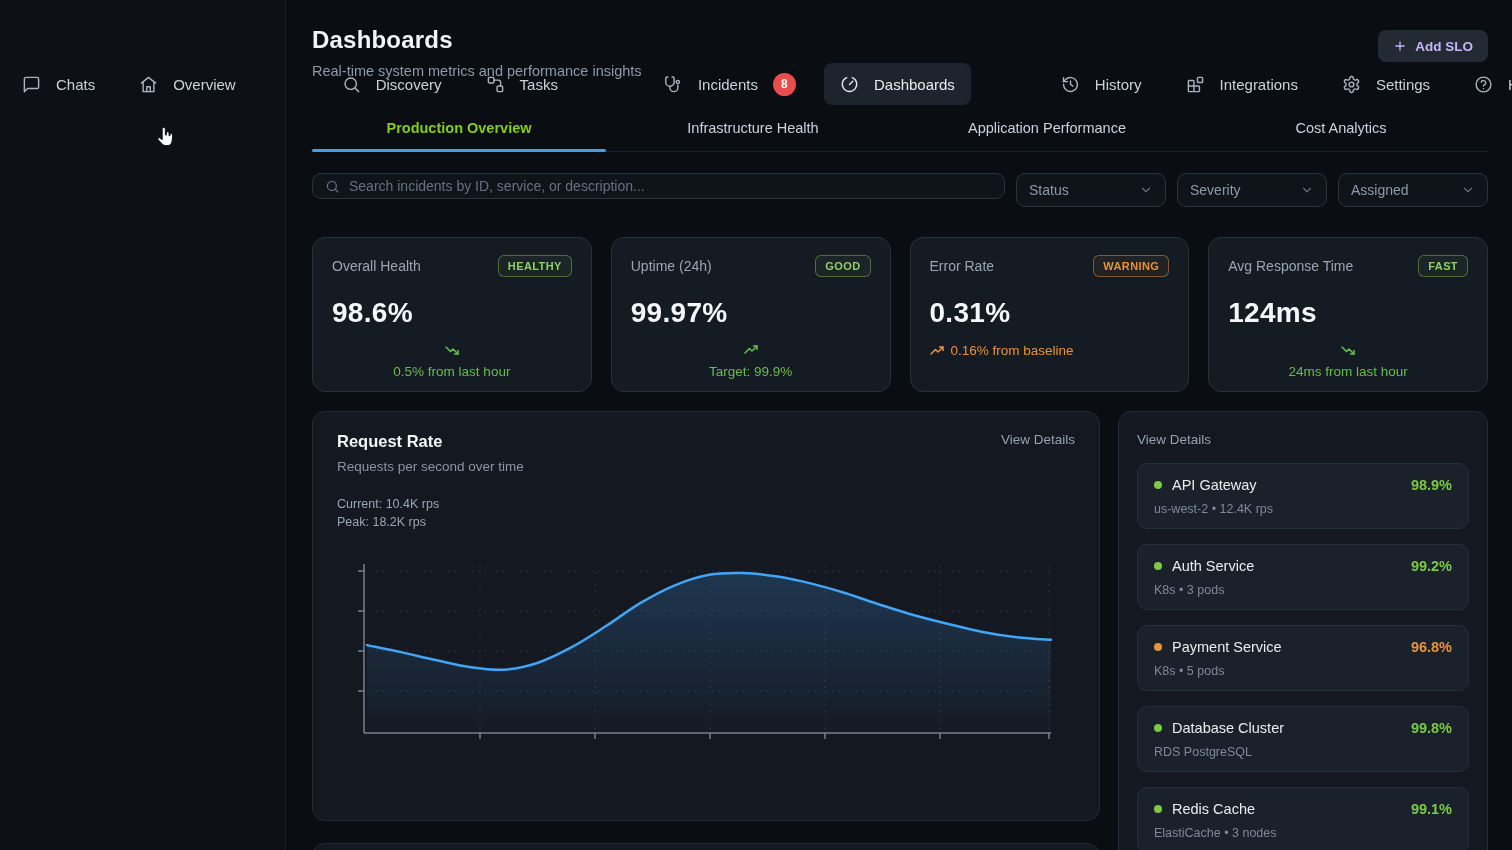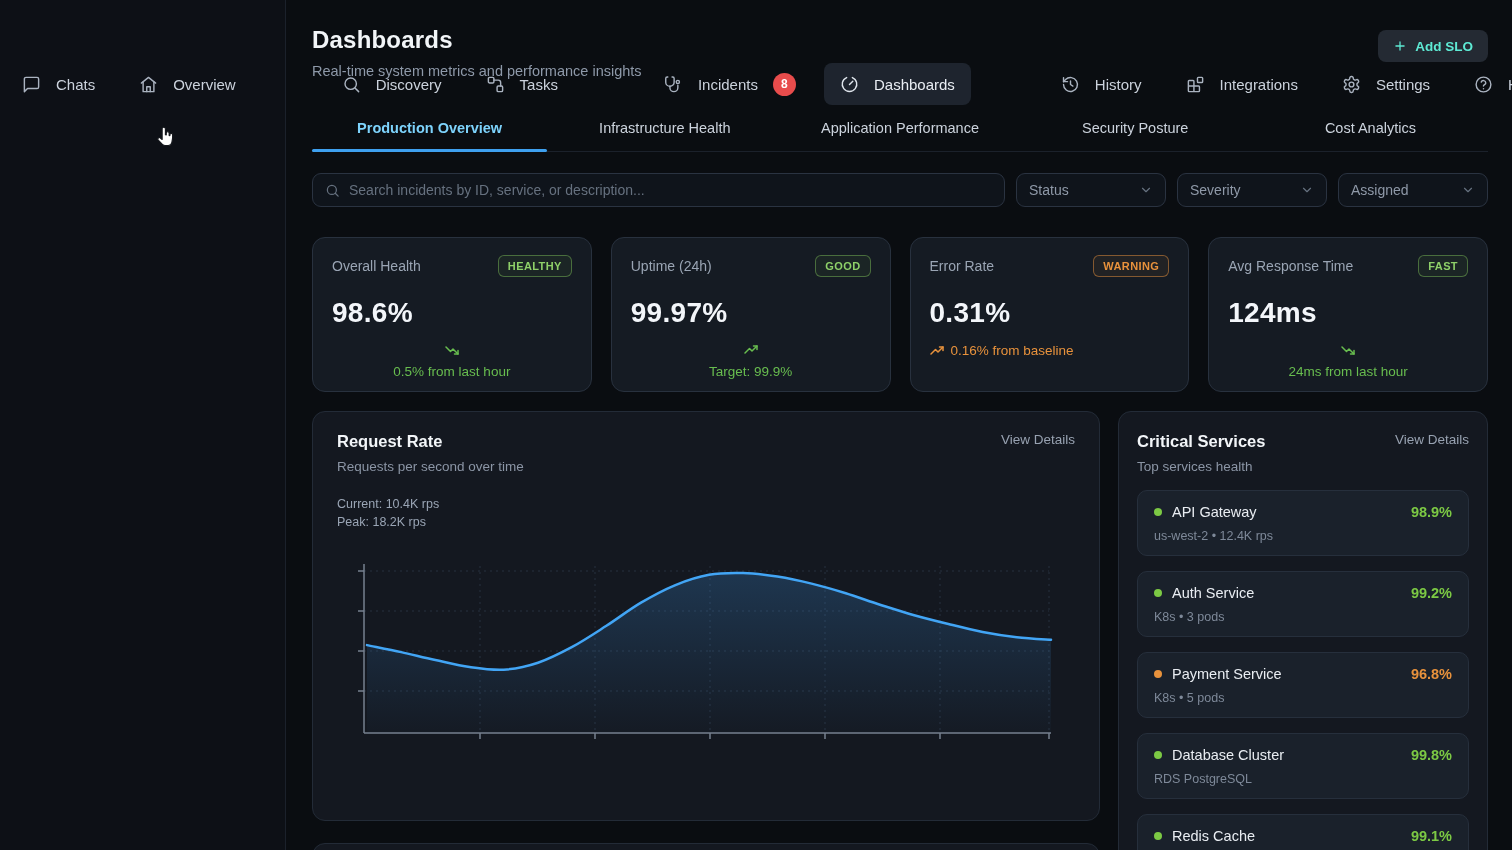--- a/index.html
+++ b/index.html
@@ -39,41 +39,41 @@
 
   
   .main { flex:1; position:relative; padding:0 24px 0 26px; }
 
   .page-header { display:flex; justify-content:space-between; align-items:flex-start; margin-top:26px; }
   .page-title { font-size:24px; font-weight:700; letter-spacing:.2px; }
   .page-subtitle { margin-top:9px; font-size:14.5px; color:#8e99a9; }
   .btn-add {
     display:flex; align-items:center; gap:8px;
     height:32px; padding:0 15px; border:none; border-radius:8px;
-    background:#242a33; color:#5eead4; font-size:13.5px; font-weight:600;
+    background:#242a33; color:#c4b5fd; font-size:13.5px; font-weight:600;
     font-family:inherit; cursor:pointer; margin-top:4px;
   }
   .btn-add svg { width:14px; height:14px; }
 
   
   .tabs { display:flex; margin-top:29px; border-bottom:1px solid #1b212b; }
   .tab {
     flex:1; text-align:center; padding:12px 0 15px;
     font-size:14.5px; color:#ccd3dd; cursor:pointer; position:relative;
   }
-  .tab.active { color:#7dd3fc; font-weight:700; }
+  .tab.active { color:#84cc16; font-weight:700; }
   .tab.active::after {
     content:""; position:absolute; left:0; right:0; bottom:-1px; height:3px;
     background:#3ea0ef; border-radius:2px;
   }
 
   
   .filter-row { display:flex; gap:11px; margin-top:21px; }
   .search-box {
-    flex:1; height:34px; display:flex; align-items:center; gap:9px;
+    flex:1; height:26px; display:flex; align-items:center; gap:9px;
     background:#0f141b; border:1px solid #2a3341; border-radius:9px; padding:0 12px;
   }
   .search-box svg { width:15px; height:15px; color:#66717f; flex-shrink:0; }
   .search-box input {
     flex:1; background:transparent; border:none; outline:none;
     color:#d7dde5; font-size:14px; font-family:inherit;
   }
   .search-box input::placeholder { color:#66717f; }
   .select {
     width:150px; height:34px; display:flex; align-items:center; justify-content:space-between;
@@ -286,21 +286,20 @@
             <path d="M12 5v14M5 12h14"></path>
           </svg>
         <span>Add SLO</span>
       </button>
     </div>
 
     <div class="tabs">
       <div class="tab active">Production Overview</div>
       <div class="tab">Infrastructure Health</div>
       <div class="tab">Application Performance</div>
-      <div class="tab">Security Posture</div>
       <div class="tab">Cost Analytics</div>
     </div>
 
     <div class="filter-row">
       <div class="search-box">
         <svg class="icon-stroke" viewBox="0 0 24 24" style="stroke-width:2">
             <circle cx="11" cy="11" r="7.2"></circle>
             <path d="m16.4 16.4 4.6 4.6"></path>
           </svg>
         <input type="text" placeholder="Search incidents by ID, service, or description..." style="">
@@ -445,24 +444,20 @@
         <section class="panel trends-panel">
           <div class="panel-head">
             <div class="panel-title">Error Rate Trends</div>
             <span class="panel-link">View Details</span>
           </div>
         </section>
       </div>
 
       <aside class="panel services-panel">
         <div class="panel-head">
-          <div>
-            <div class="panel-title">Critical Services</div>
-            <div class="panel-sub">Top services health</div>
-          </div>
           <span class="panel-link">View Details</span>
         </div>
 
         <div class="svc-list">
 
           <div class="svc-row">
             <div class="svc-top">
               <span class="svc-name">
                 <span class="dot green"></span>
                 <span>API Gateway</span>

